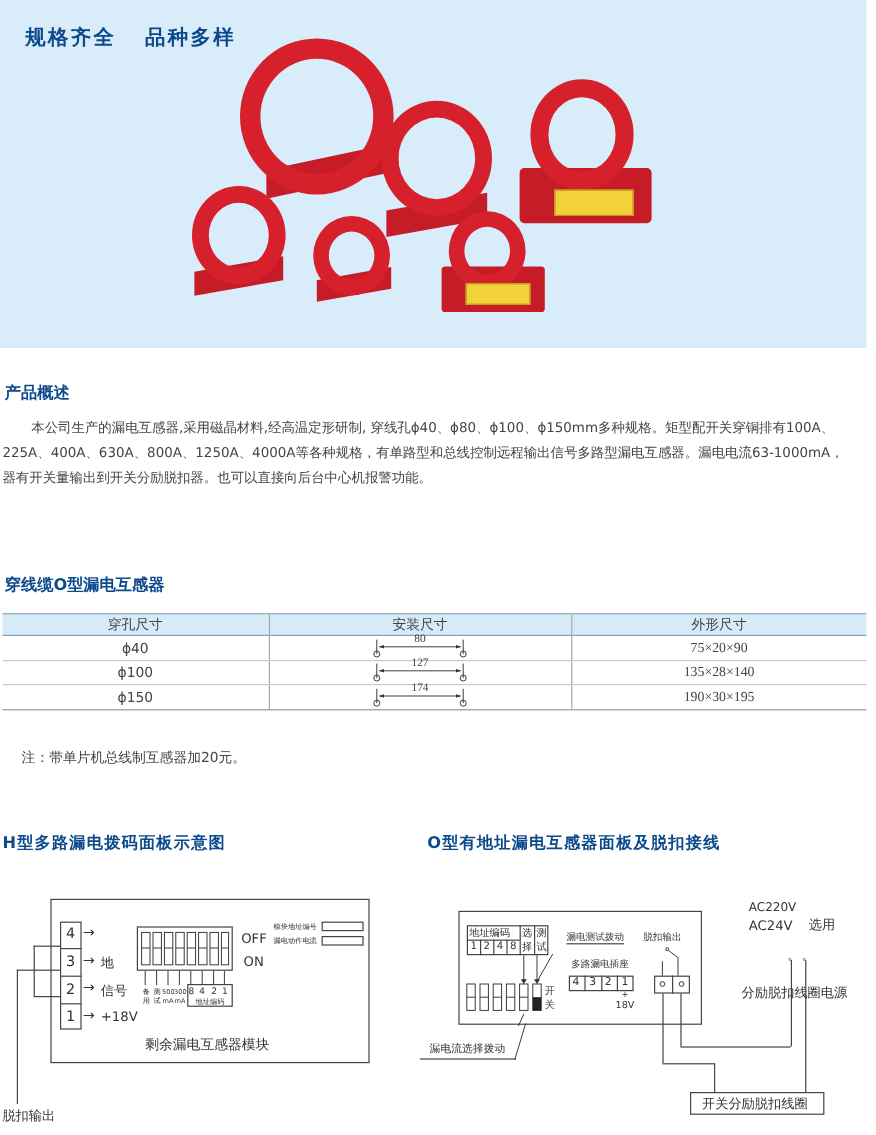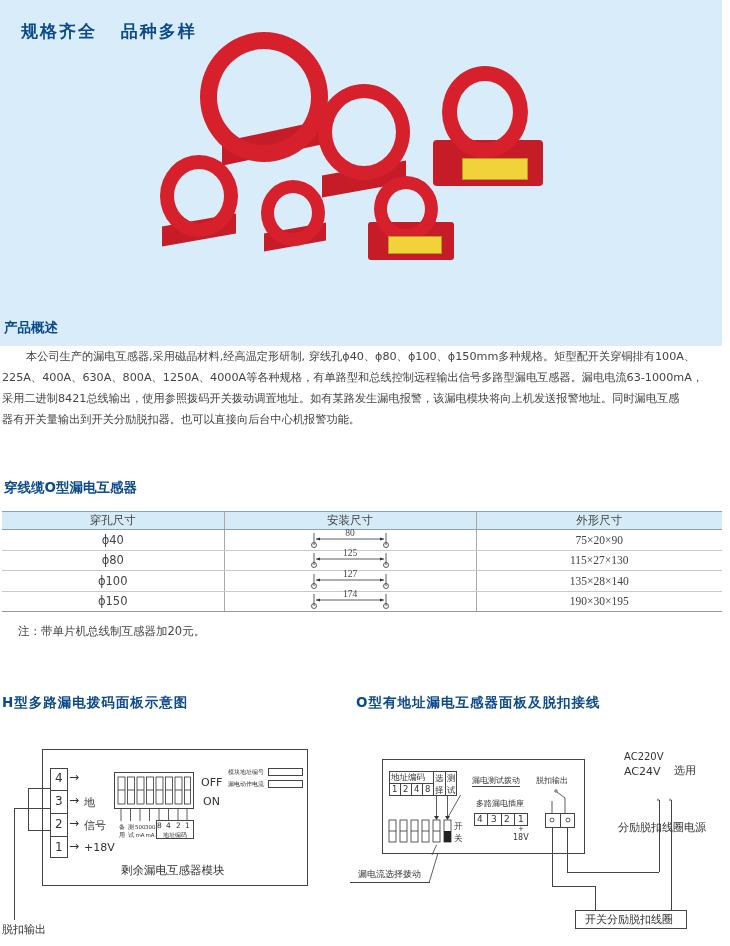--- a/index.html
+++ b/index.html
@@ -1,17 +1,17 @@
 <!DOCTYPE html>
 <html><head>
 <meta charset="utf-8">
 <style>
   * { box-sizing: border-box; margin: 0; padding: 0; }
   body { width: 730px; height: 946px; background: #ffffff; font-family: "DejaVu Sans", "Liberation Sans", sans-serif; color: #333; position: relative; overflow: hidden; }
-  .banner { position: absolute; left: 0; top: 0; width: 722px; height: 346px; background: #d8ecf9; overflow: hidden; }
+  .banner { position: absolute; left: 0; top: 0; width: 722px; height: 290px; background: #d8ecf9; overflow: hidden; }
   .banner-title { position: absolute; left: 21px; top: 20px; font-size: 17px; font-weight: bold; color: #0c4a8c; letter-spacing: 2px; white-space: pre; }
   .sec-title { position: absolute; font-size: 13.5px; font-weight: bold; color: #0c4a8c; }
   .para { position: absolute; left: 2px; top: 346px; width: 724px; font-size: 11.2px; line-height: 21px; color: #444; }
   .para .line { white-space: nowrap; }
   .para .indent { padding-left: 24px; }
   table.spec { position: absolute; left: 2px; top: 511px; width: 720px; border-collapse: collapse; font-size: 11.5px; color: #444; }
   table.spec th { background: #d6ebf8; font-weight: normal; height: 18px; border-top: 1.5px solid #8aa0b4; border-bottom: 1.5px solid #8aa0b4; }
   table.spec td { height: 20.5px; text-align: center; border-bottom: 1.5px solid #c9c9c9; }
   table.spec tr:last-child td { border-bottom: 1.5px solid #999; }
   table.spec th + th, table.spec td + td { border-left: 1px solid #a9a9a9; font-family: Liberation Serif, serif; }
@@ -62,21 +62,20 @@
     <div class="foot" style="left:368px;top:222px;width:86px;height:38px;border-radius:3px;"></div>
     <div class="ring" style="left:374px;top:176px;width:64px;height:66px;border-width:13px;"></div>
     <div class="plate" style="left:388px;top:236px;width:54px;height:18px;"></div>
   </div>
 </div>
 
 <div class="sec-title" style="left:4px;top:319px;">产品概述</div>
 <div class="para">
   <div class="line indent">本公司生产的漏电互感器,采用磁晶材料,经高温定形研制, 穿线孔ϕ40、ϕ80、ϕ100、ϕ150mm多种规格。矩型配开关穿铜排有100A、</div>
   <div class="line">225A、400A、630A、800A、1250A、4000A等各种规格，有单路型和总线控制远程输出信号多路型漏电互感器。漏电电流63-1000mA，</div>
-  <div class="line">采用二进制8421总线输出，使用参照拨码开关拨动调置地址。如有某路发生漏电报警，该漏电模块将向上机发送报警地址。同时漏电互感</div>
   <div class="line">器有开关量输出到开关分励脱扣器。也可以直接向后台中心机报警功能。</div>
 </div>
 
 <div class="sec-title" style="left:4px;top:479px;">穿线缆O型漏电互感器</div>
 <table class="spec">
   <colgroup>
       <col style="width:222px">
       <col style="width:252px">
       <col>
     </colgroup>
@@ -97,37 +96,20 @@
               <circle cx="4" cy="14" r="2.5" fill="none" stroke="#333" stroke-width="0.8"></circle>
               <line x1="76" y1="2" x2="76" y2="14" stroke="#333" stroke-width="0.8"></line>
               <circle cx="76" cy="14" r="2.5" fill="none" stroke="#333" stroke-width="0.8"></circle>
               <line x1="6" y1="8" x2="74" y2="8" stroke="#333" stroke-width="0.8"></line>
               <path d="M6 8 L10 6.5 L10 9.5 Z M74 8 L70 6.5 L70 9.5 Z" fill="#333"></path>
             </svg>
           <span class="lbl">80</span>
         </span>
       </td>
       <td>75×20×90</td>
-    </tr>
-    <tr>
-      <td>ϕ80</td>
-      <td>
-        <span class="dim">
-          <svg width="80" height="18" viewBox="0 0 80 18">
-              <line x1="4" y1="2" x2="4" y2="14" stroke="#333" stroke-width="0.8"></line>
-              <circle cx="4" cy="14" r="2.5" fill="none" stroke="#333" stroke-width="0.8"></circle>
-              <line x1="76" y1="2" x2="76" y2="14" stroke="#333" stroke-width="0.8"></line>
-              <circle cx="76" cy="14" r="2.5" fill="none" stroke="#333" stroke-width="0.8"></circle>
-              <line x1="6" y1="8" x2="74" y2="8" stroke="#333" stroke-width="0.8"></line>
-              <path d="M6 8 L10 6.5 L10 9.5 Z M74 8 L70 6.5 L70 9.5 Z" fill="#333"></path>
-            </svg>
-          <span class="lbl">125</span>
-        </span>
-      </td>
-      <td>115×27×130</td>
     </tr>
     <tr>
       <td>ϕ100</td>
       <td>
         <span class="dim">
           <svg width="80" height="18" viewBox="0 0 80 18">
               <line x1="4" y1="2" x2="4" y2="14" stroke="#333" stroke-width="0.8"></line>
               <circle cx="4" cy="14" r="2.5" fill="none" stroke="#333" stroke-width="0.8"></circle>
               <line x1="76" y1="2" x2="76" y2="14" stroke="#333" stroke-width="0.8"></line>
               <circle cx="76" cy="14" r="2.5" fill="none" stroke="#333" stroke-width="0.8"></circle>

